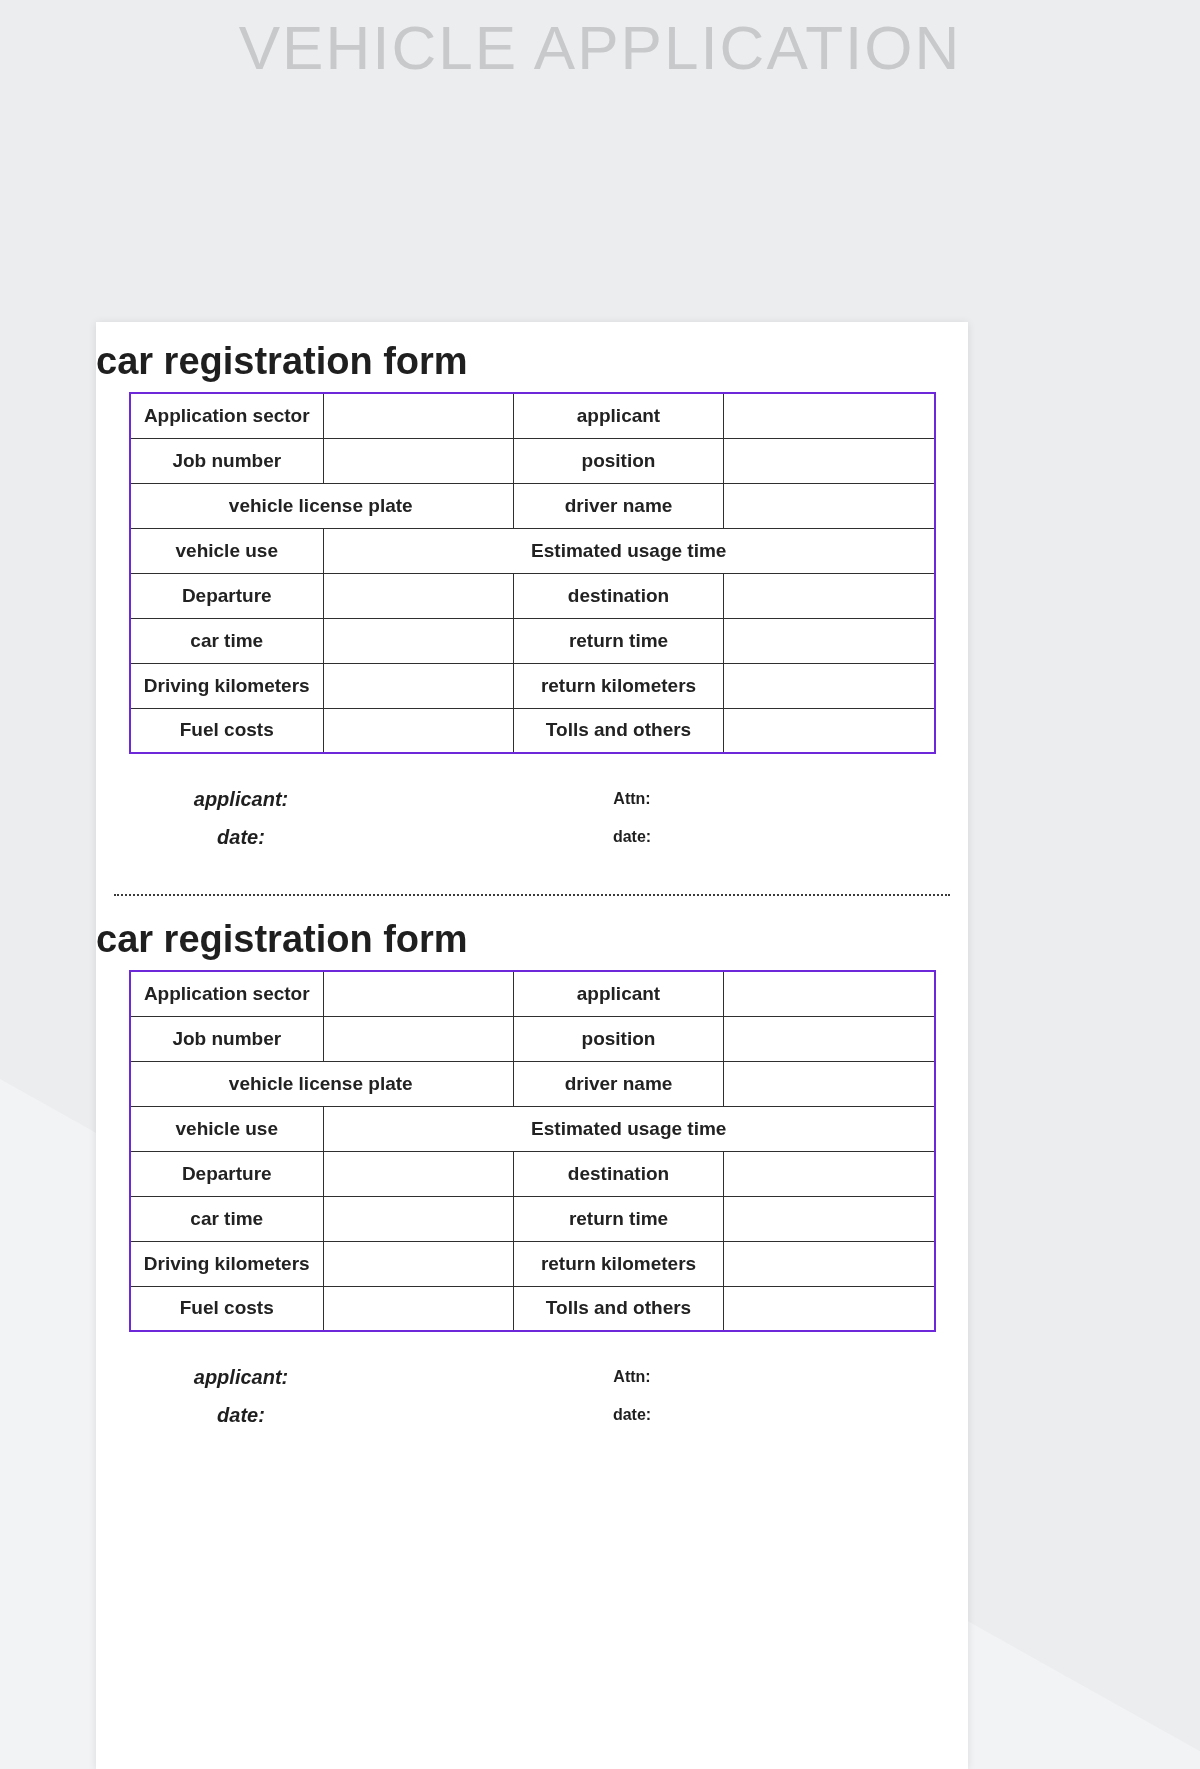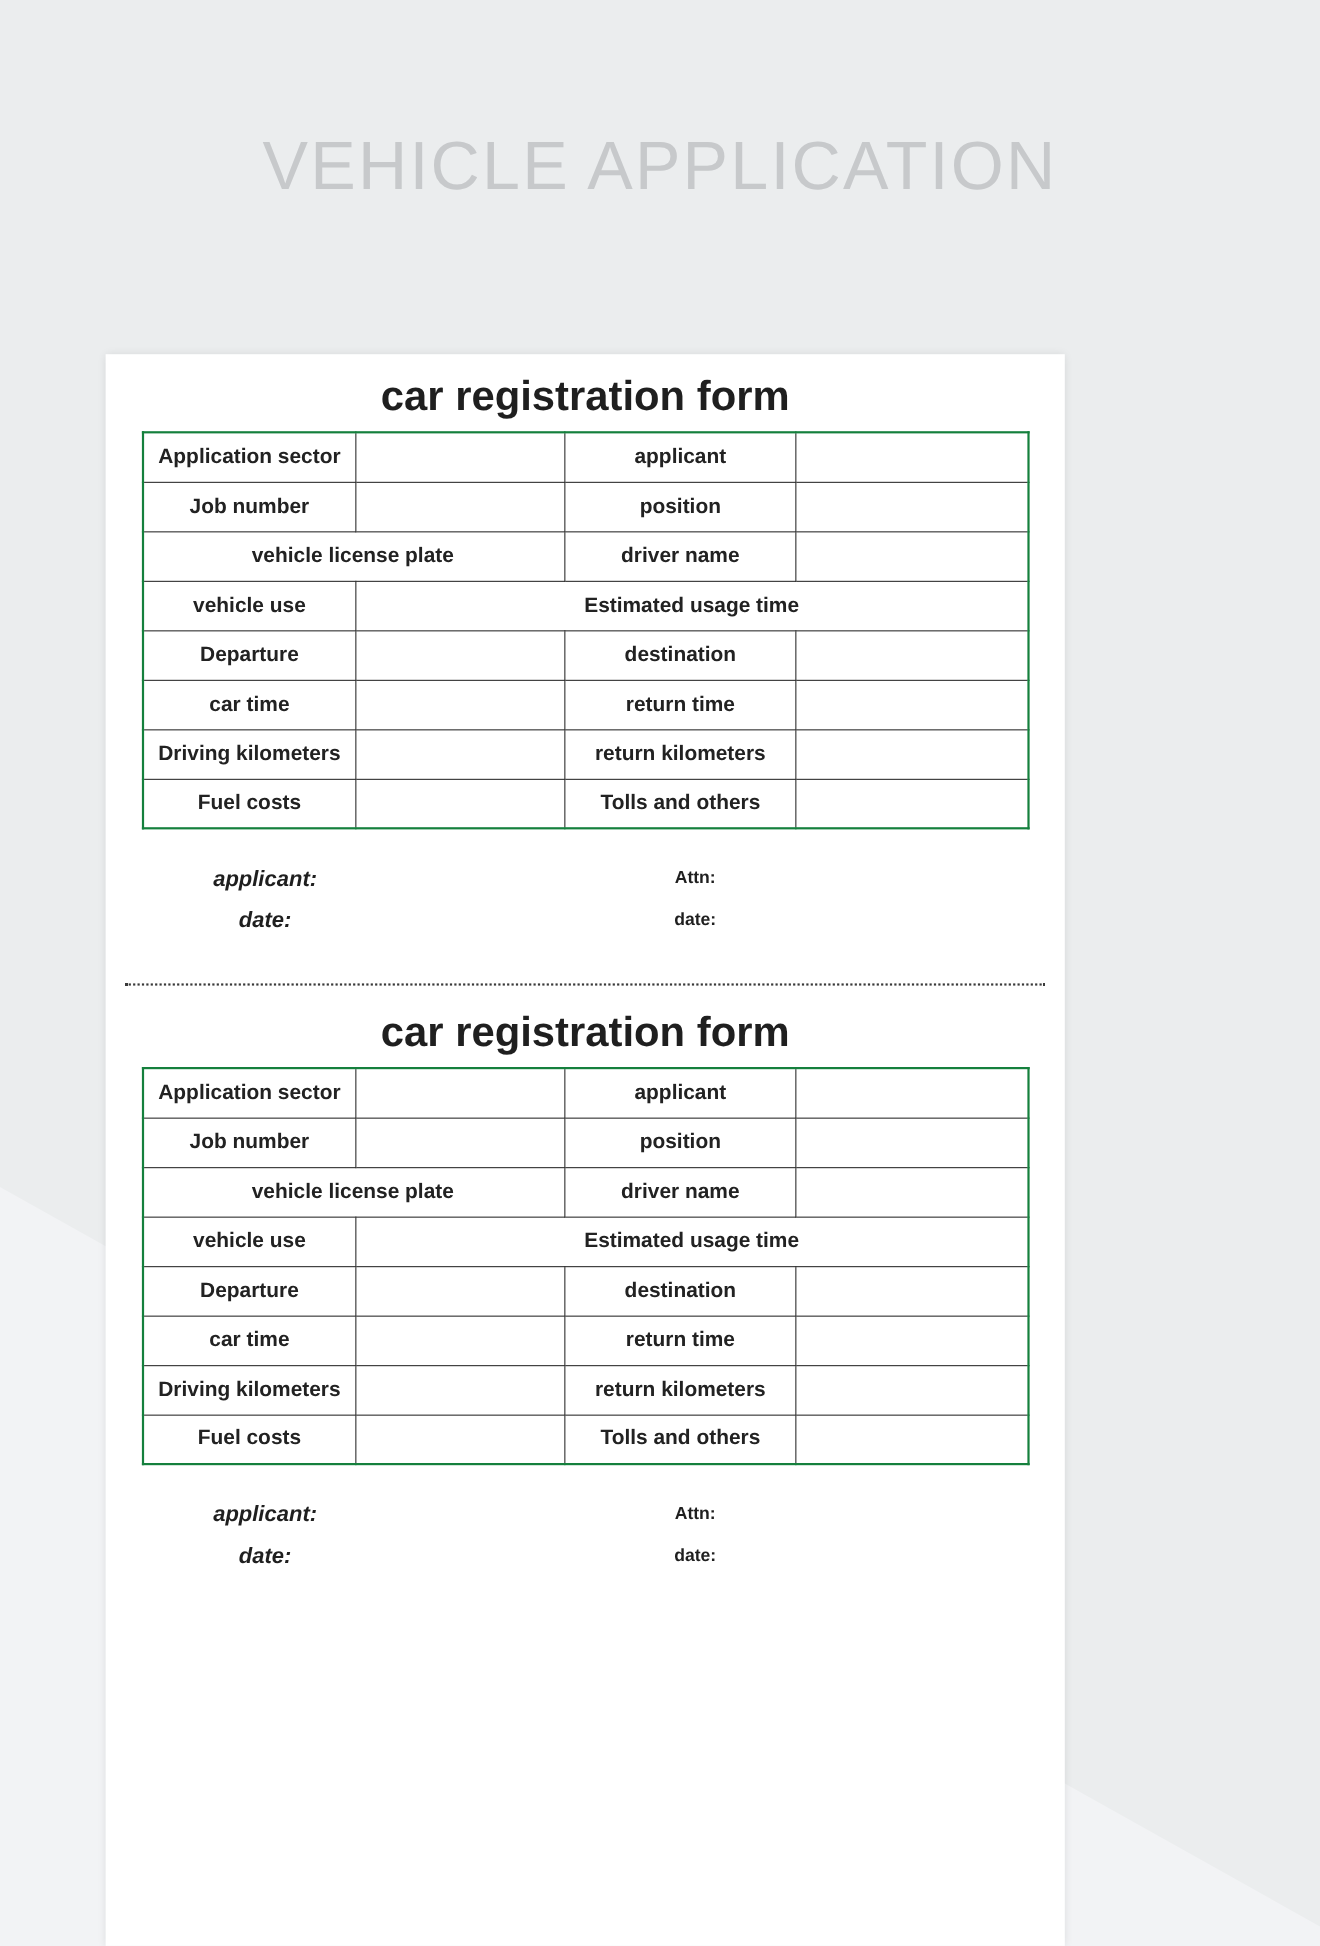--- a/index.html
+++ b/index.html
@@ -17,21 +17,20 @@
     position: absolute;
     left: 0; top: 0;
     width: 1200px; height: 1769px;
     background: #f2f3f5;
     clip-path: polygon(0 61%, 100% 99%, 100% 100%, 0 100%);
     z-index: 0;
   }
   .page-header {
     position: relative;
     z-index: 1;
-    padding-top: 104px;
     text-align: center;
   }
   .page-header .line {
     color: #c7c9cb;
     font-size: 62px;
     font-weight: 400;
     letter-spacing: 2px;
     line-height: 95px;
   }
   .card {
@@ -42,30 +41,30 @@
     height: 1447px;
     background: #ffffff;
     box-shadow: 0 1px 8px rgba(0,0,0,0.10);
     z-index: 1;
     padding-top: 4px;
   }
   .form-title {
     font-size: 38px;
     font-weight: 700;
     color: #1f1f1f;
-    text-align: center;
+    text-align: left;
     margin: 12px 0 8px 0;
     line-height: 46px;
   }
   table.reg {
     border-collapse: collapse;
     table-layout: fixed;
     width: 805px;
     margin: 0 auto;
-    border: 2px solid #15803d;
+    border: 2px solid #6d28d9;
   }
   table.reg td {
     border: 1px solid #2f2f2f;
     height: 45px;
     font-size: 19px;
     font-weight: 700;
     color: #222222;
     text-align: center;
     padding: 0 4px;
     overflow: hidden;

